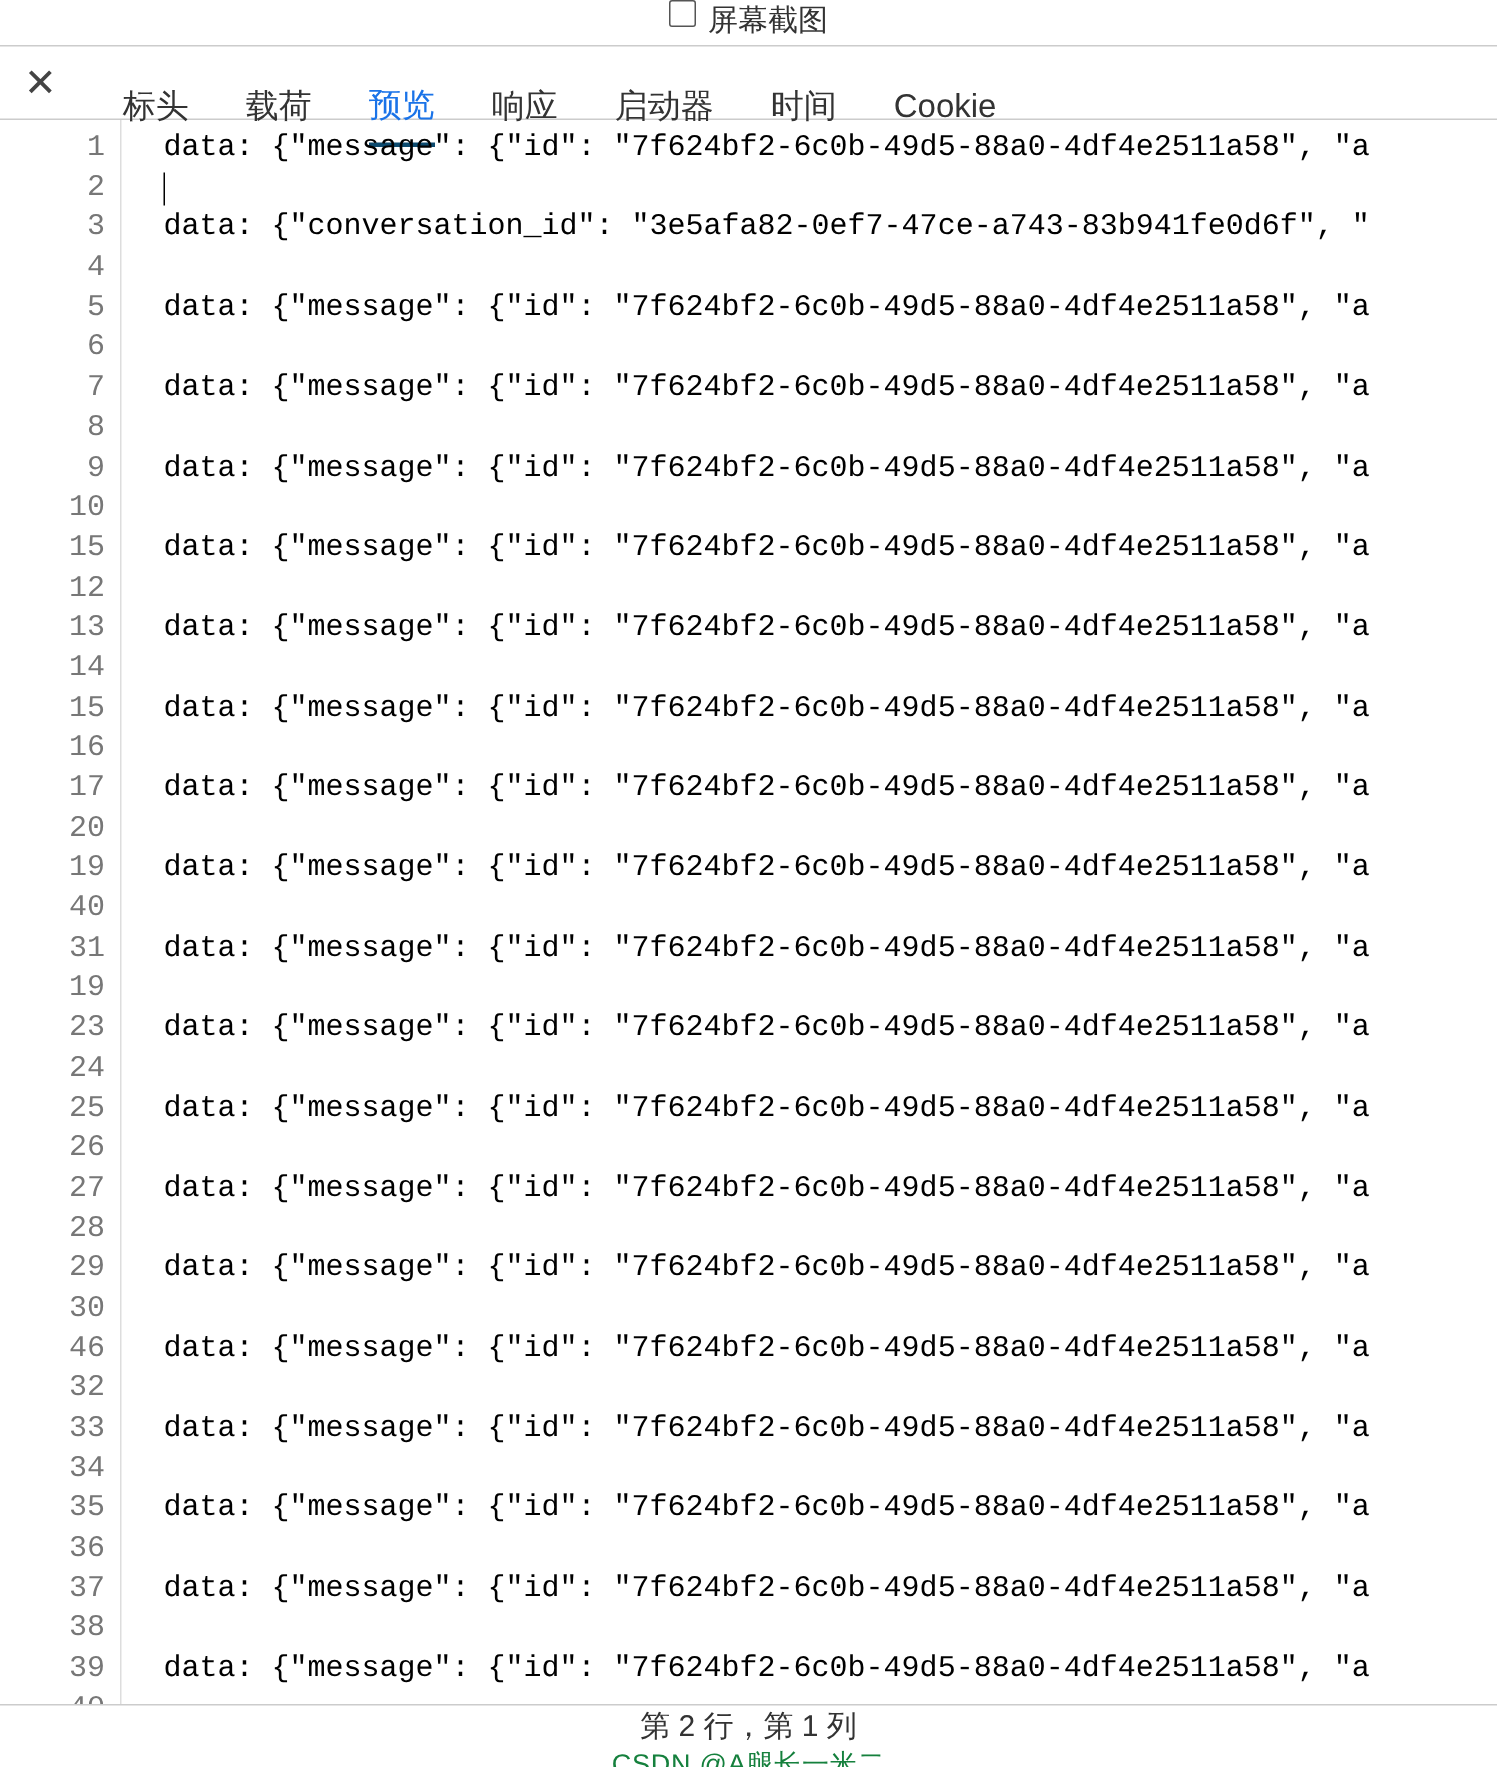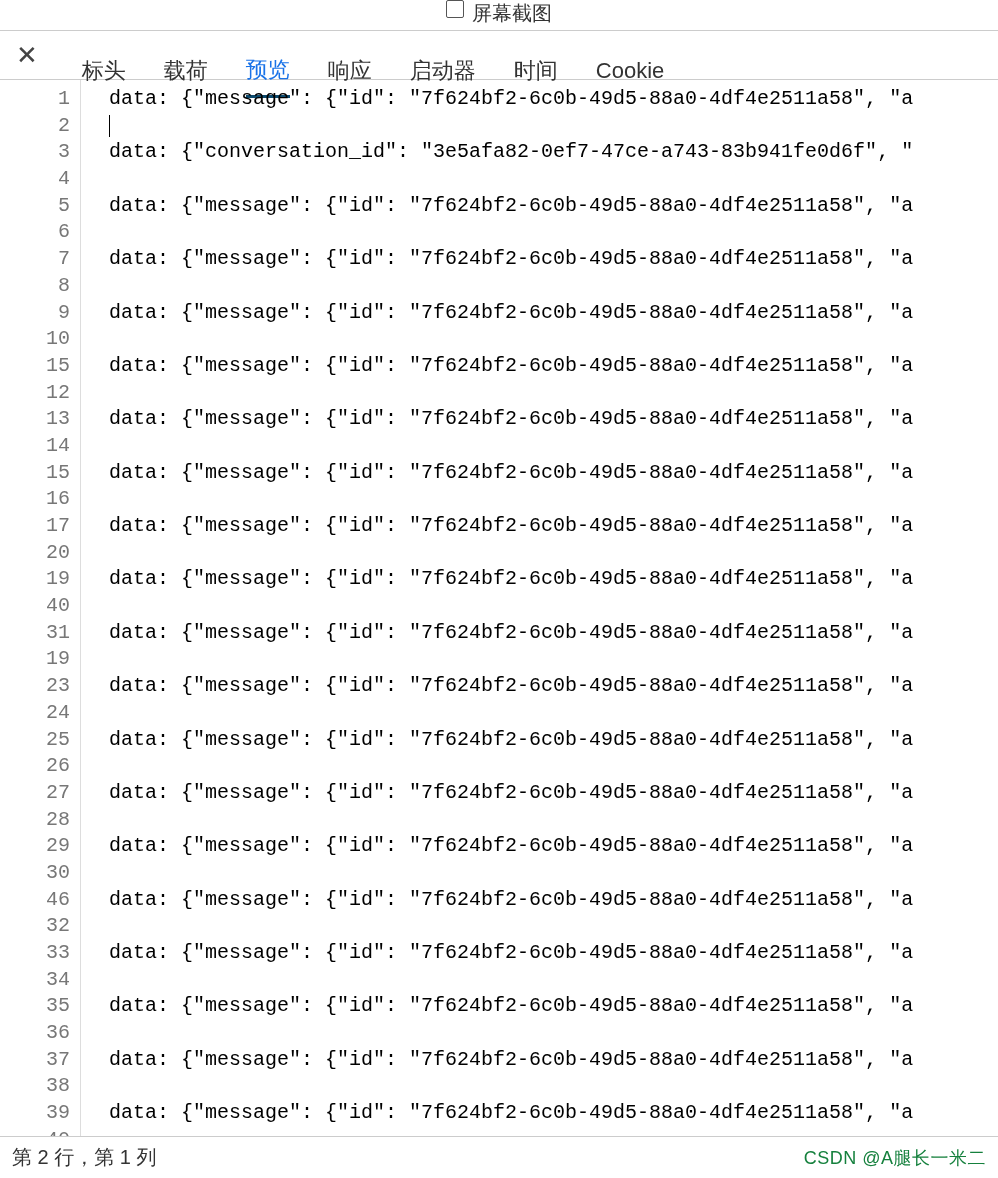--- a/index.html
+++ b/index.html
@@ -97,20 +97,21 @@
       left: 0;
       right: 0;
       height: 42px;
       border-top: 1px solid #ccc;
       display: flex;
       align-items: center;
       justify-content: space-between;
       padding: 0 12px;
       font-size: 20px;
       background: #fff;
+      flex-direction: column;
     }
     .status-left { color: #333; }
     .status-right {
       color: #15803d;
       font-size: 18px;
       letter-spacing: 0.5px;
     }
   </style>
 </head>
 <body>

